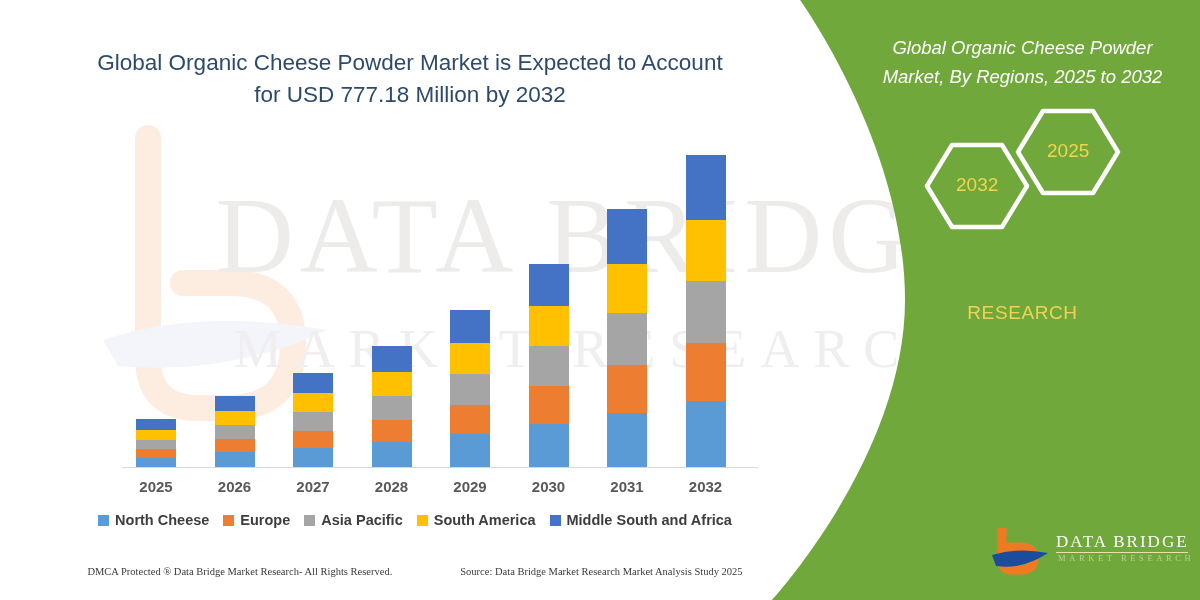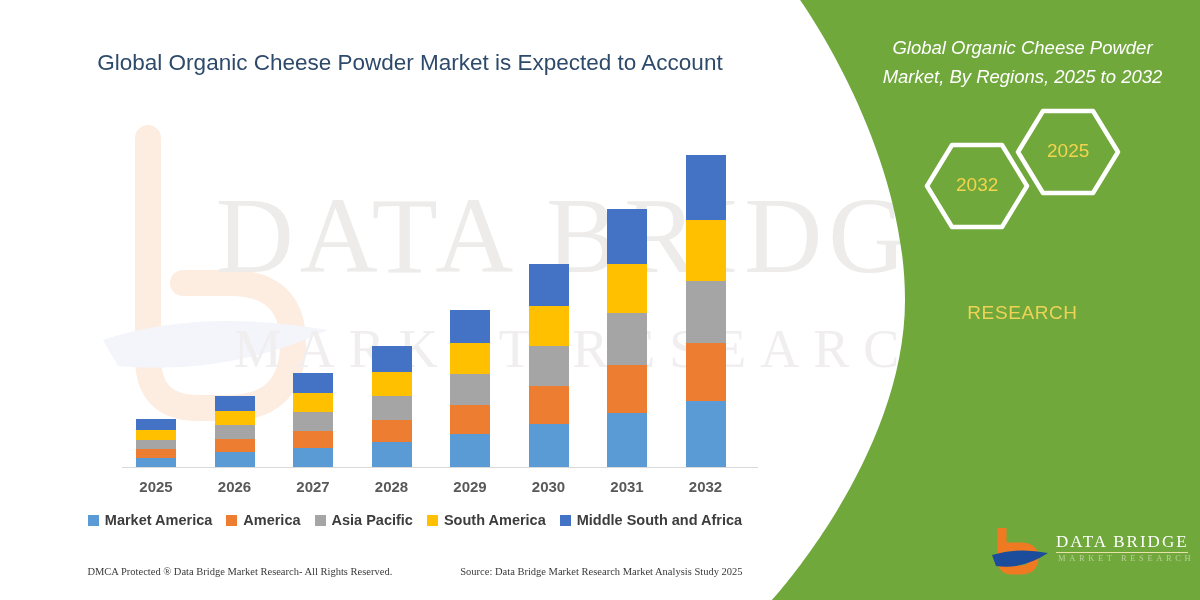--- a/index.html
+++ b/index.html
@@ -253,20 +253,21 @@
       <path d="M25 232 Q120 200 250 222 Q150 268 40 258 Z" fill="#f3f5fb"></path>
     </svg>
     <div class="wm-text wm-main">DATA BRIDGE</div>
     <div class="wm-text wm-sub">MARKET RESEARCH</div>
   </div>
 
   <div class="left-panel">
 
     <div class="chart-title">
       <span>Global Organic Cheese Powder Market is Expected to Account</span><br>
+      <span>for USD 777.18 Million by 2032</span>
     </div>
 
     <div class="chart-area" id="chart-area">
       <div class="axis-line"></div>
 
     <div class="bar" style="left: 136px; width: 40px;">
           <div class="seg" title="North America 2025: 12" style="height: 9.31343px; background: rgb(91, 155, 213);"></div>
           <div class="seg" title="Europe 2025: 11" style="height: 8.53731px; background: rgb(237, 125, 49);"></div>
           <div class="seg" title="Asia Pacific 2025: 12" style="height: 9.31343px; background: rgb(165, 165, 165);"></div>
           <div class="seg" title="South America 2025: 13" style="height: 10.0896px; background: rgb(255, 192, 0);"></div>
@@ -327,25 +328,25 @@
           <div class="seg" title="Asia Pacific 2032: 80" style="height: 62.0896px; background: rgb(165, 165, 165);"></div>
           <div class="seg" title="South America 2032: 78" style="height: 60.5373px; background: rgb(255, 192, 0);"></div>
           <div class="seg" title="Middle East and Africa 2032: 84" style="height: 65.194px; background: rgb(68, 114, 196);"></div>
         </div>
         <div class="x-label" style="left: 665.5px;">2032</div>
       </div>
 
     <div class="legend" id="chart-legend">
         <div class="legend-item">
           <span class="legend-swatch" style="background: rgb(91, 155, 213);"></span>
-          <span>Market America</span>
+          <span>North Cheese</span>
         </div>
         <div class="legend-item">
           <span class="legend-swatch" style="background: rgb(237, 125, 49);"></span>
-          <span>America</span>
+          <span>Europe</span>
         </div>
         <div class="legend-item">
           <span class="legend-swatch" style="background: rgb(165, 165, 165);"></span>
           <span>Asia Pacific</span>
         </div>
         <div class="legend-item">
           <span class="legend-swatch" style="background: rgb(255, 192, 0);"></span>
           <span>South America</span>
         </div>
         <div class="legend-item">

